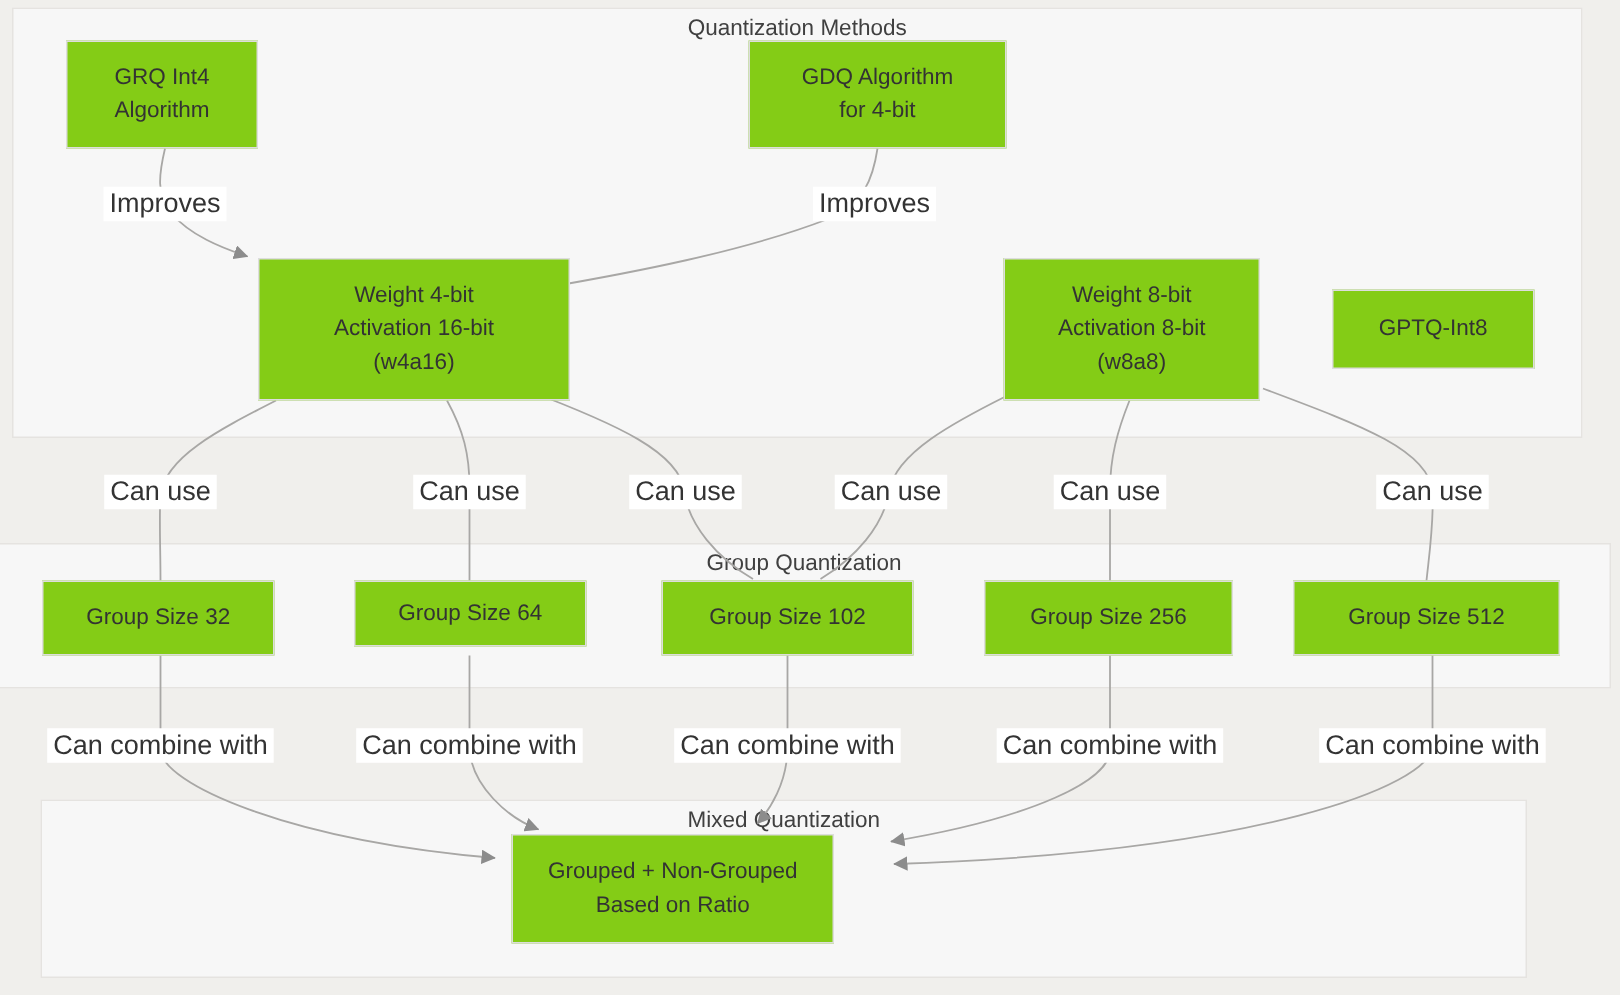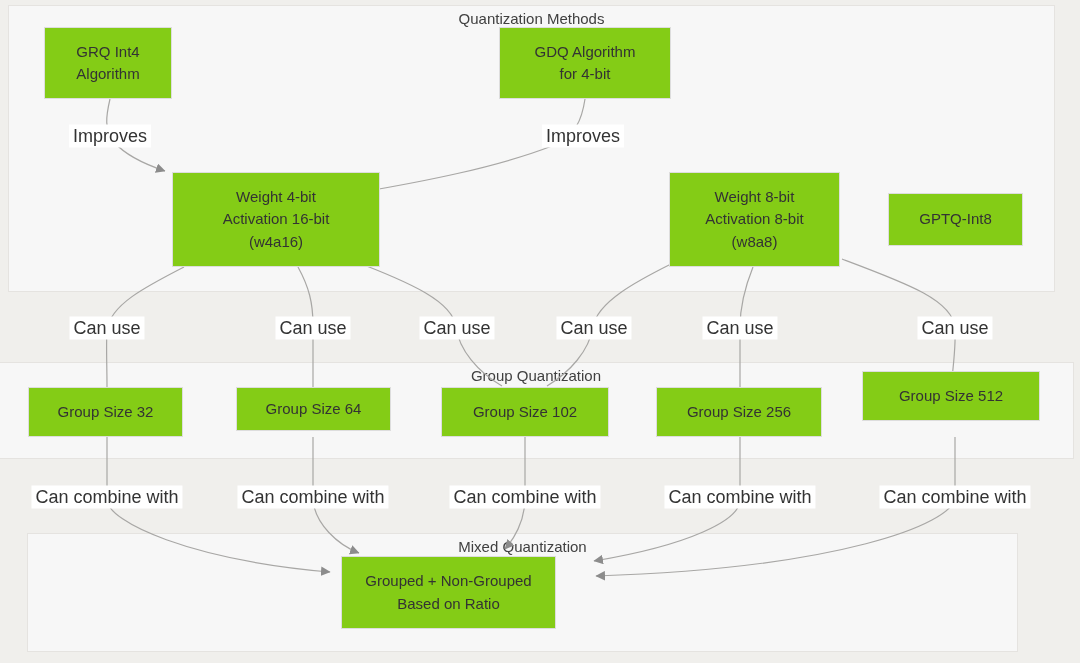--- a/index.html
+++ b/index.html
@@ -82,21 +82,21 @@
   }
   .n-grq  {left:44px;  top:27px;  width:128px; height:72px;}
   .n-gdq  {left:499px; top:27px;  width:172px; height:72px;text-align:center;}
   .n-w4a16{left:172px; top:172px; width:208px; height:95px;}
   .n-w8a8 {left:669px; top:172px; width:171px; height:95px;}
   .n-gptq {left:888px; top:193px; width:135px; height:53px;}
   .n-gs32 {left:28px;  top:387px; width:155px; height:50px;}
   .n-gs64 {left:236px; top:387px; width:155px; height:44px;}
   .n-gs128{left:441px; top:387px; width:168px; height:50px;}
   .n-gs256{left:656px; top:387px; width:166px; height:50px;}
-  .n-gs512{left:862px; top:371px; width:178px; height:50px;}
+  .n-gs512{left:862px; top:387px; width:178px; height:50px;}
   .n-mixed{left:341px; top:556px; width:215px; height:73px;}
 </style>
 </head>
 <body>
 
 <div class="stage">
 
   <div class="cluster c1">
     <div class="cluster-label">Quantization Methods</div>
   </div>

